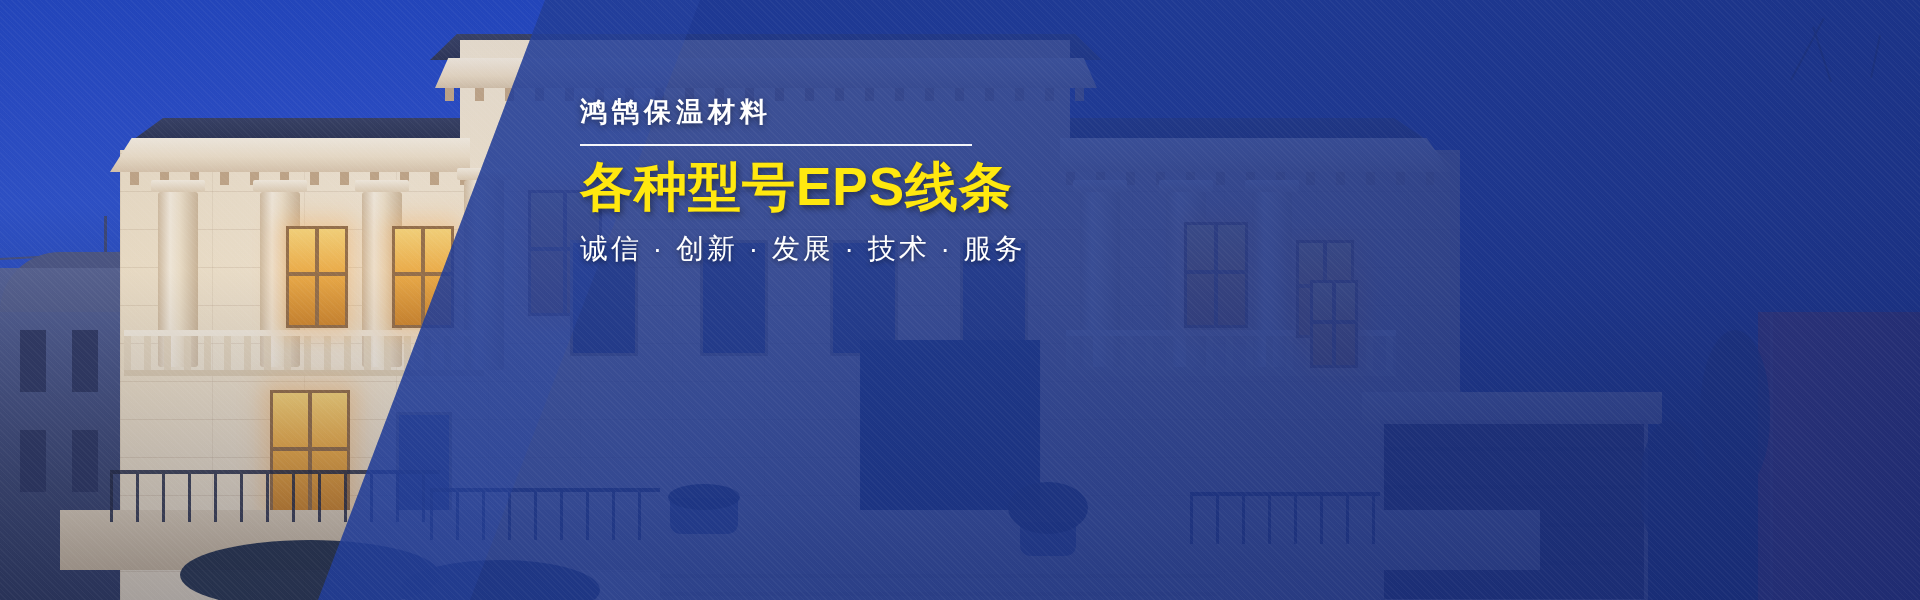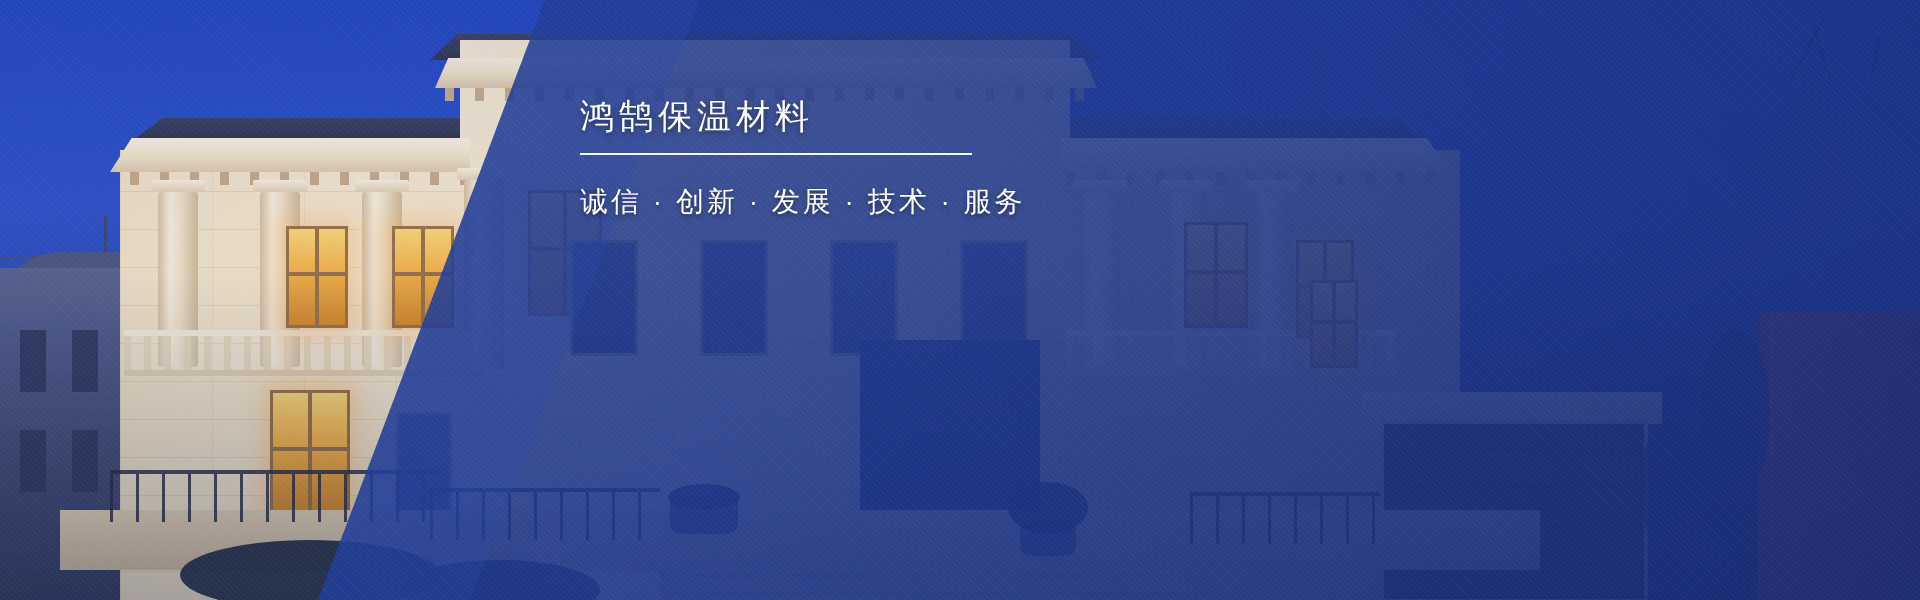--- a/index.html
+++ b/index.html
@@ -347,24 +347,24 @@
   
   .copy {
     position: absolute;
     left: 580px;
     top: 96px;
     width: 470px;
     z-index: 5;
   }
   .company-name {
     color: #ffffff;
-    font-size: 34px;
+    font-size: 27px;
     letter-spacing: 5px;
     line-height: 1.2;
-    font-weight: 400;
+    font-weight: 700;
     text-shadow: 0 2px 6px rgba(0,0,0,.45);
     white-space: nowrap;
   }
   .rule {
     width: 392px;
     height: 2px;
     background: #ffffff;
     margin: 16px 0 10px 0;
     opacity: .95;
   }
@@ -376,21 +376,21 @@
     letter-spacing: 1px;
     white-space: nowrap;
     text-shadow:
       0 0 1px rgba(120,90,0,.5),
       2px 3px 6px rgba(0,0,0,.40);
   }
   .tagline {
     color: #ffffff;
     font-size: 28px;
     letter-spacing: 3px;
-    margin-top: 28px;
+    margin-top: 12px;
     white-space: nowrap;
     text-shadow: 0 2px 5px rgba(0,0,0,.45);
   }
 </style>
 </head>
 <body>
 
 <div class="banner">
 
   <div class="photo">
@@ -487,18 +487,19 @@
 
   <div class="blue-panel"></div>
   <div class="blue-panel-soft"></div>
   <div class="hatch"></div>
 
   <div class="copy">
     <div class="company-name">鸿鹄保温材料</div>
 
     <div class="rule"></div>
 
+    <div class="headline">各种型号EPS线条</div>
 
 
     <div class="tagline">诚信 · 创新 · 发展 · 技术 · 服务</div>
   </div>
 
 </div>
 
 </body></html>

